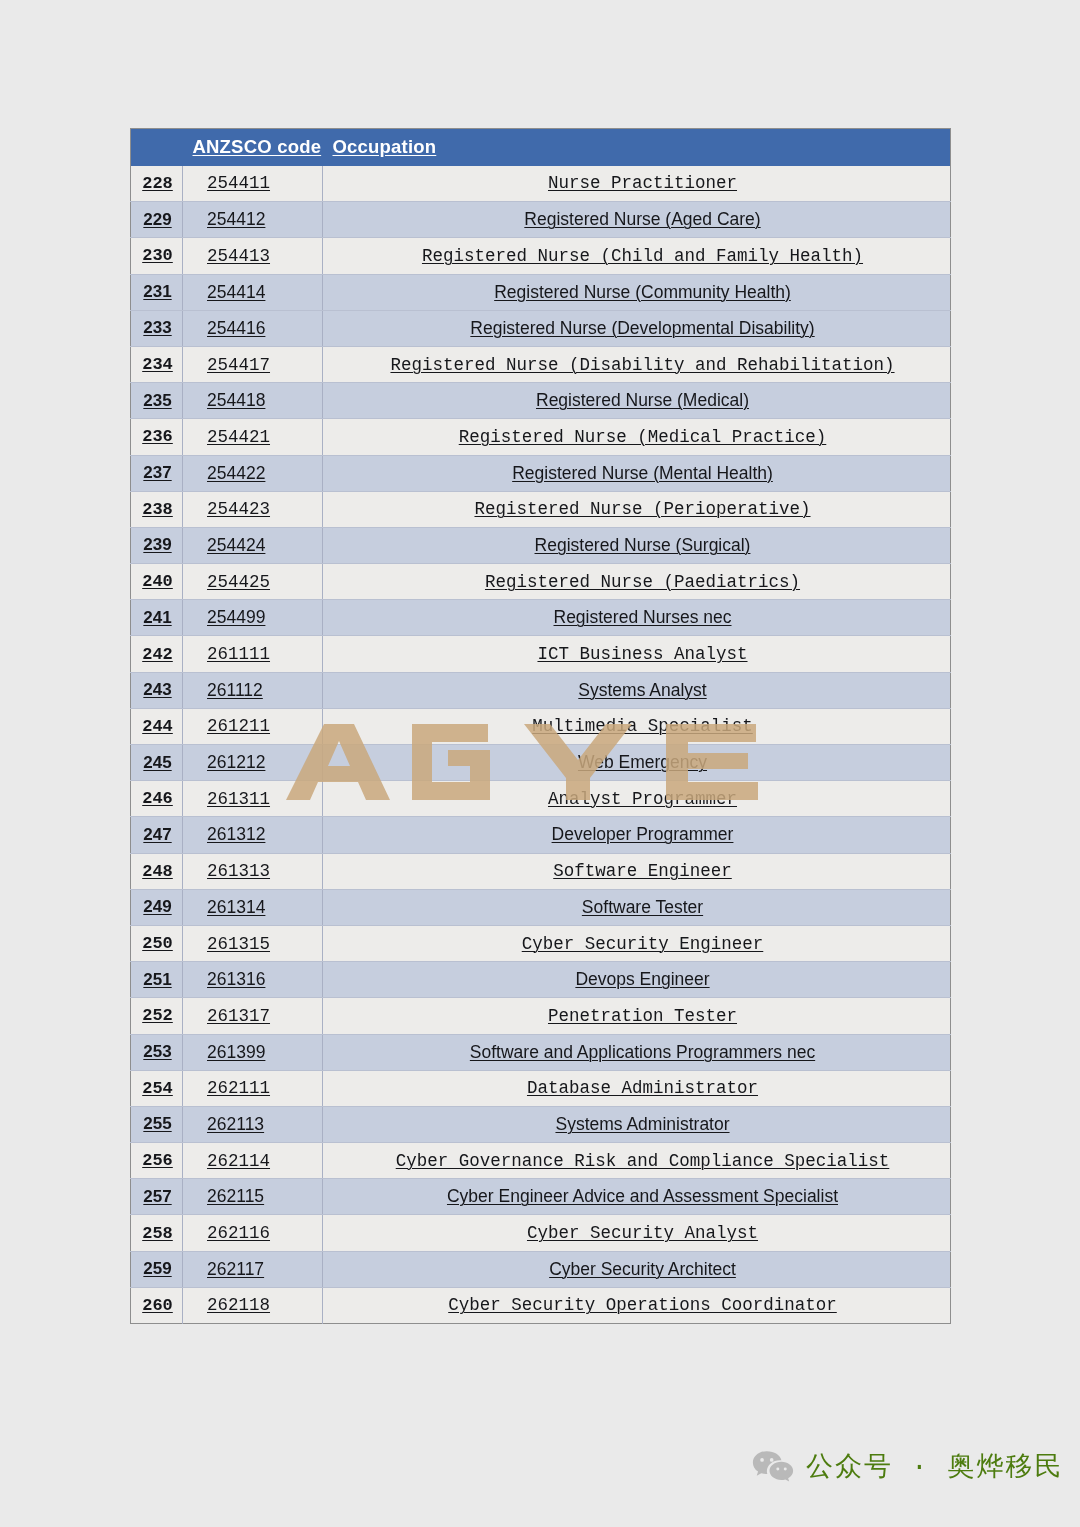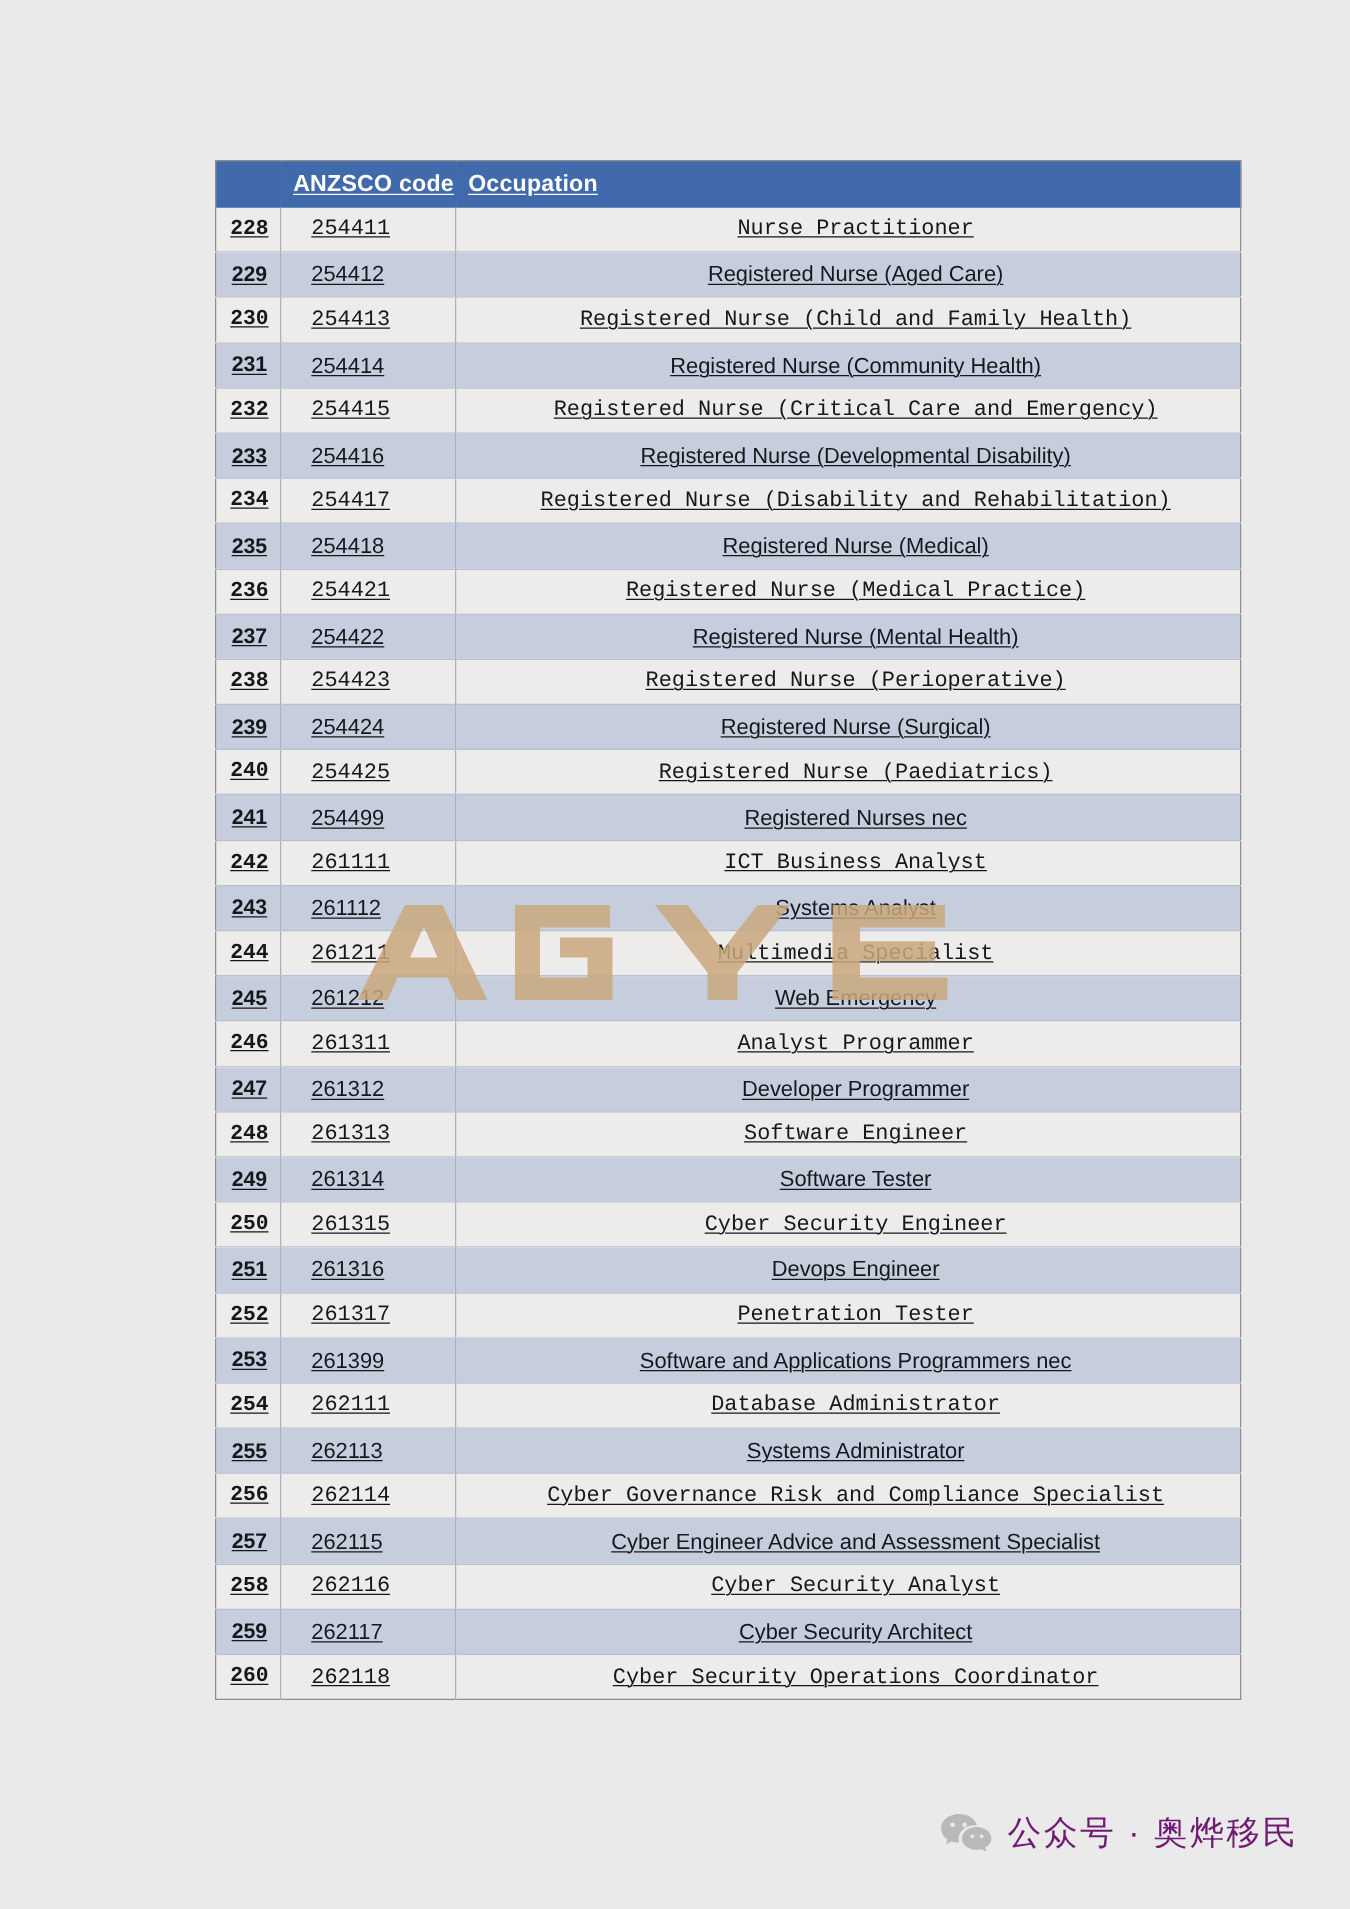--- a/index.html
+++ b/index.html
@@ -30,21 +30,20 @@
     top: 128px;
     width: 820px;
   }
 
   table.occ-table {
     border-collapse: collapse;
     table-layout: fixed;
     width: 820px;
     border: 1px solid #8e8e8e;
     background: #edecea;
-    margin-left: 42px;
   }
 
   
   col.c-num  { width: 52px;  }
   col.c-code { width: 140px; }
   col.c-occ  { width: 628px; }
 
   
   thead tr.head-row {
     background: #406aab;
@@ -125,23 +124,23 @@
     position: absolute;
     left: 752px;
     top: 1448px;
     display: flex;
     align-items: center;
     gap: 12px;
     z-index: 6;
   }
   #footer .wechat-icon { width: 42px; height: 36px; display:block; }
   #footer .footer-text {
-    font-family: Liberation Sans, sans-serif;
+    font-family: Liberation Mono, monospace;
     font-size: 27px;
-    color: #701a75;
+    color: #4d7c0f;
     letter-spacing: 2px;
     white-space: nowrap;
   }
 </style>
 </head>
 <body>
 
 <div id="page">
 
   <div id="table-wrap">
@@ -178,25 +177,20 @@
           <tr class="odd">
             <td class="td-num"><span class="cell-txt">230</span></td>
             <td class="td-code"><span class="cell-txt">254413</span></td>
             <td class="td-occ"><span class="cell-txt">Registered Nurse (Child and Family Health)</span></td>
           </tr>
           <tr class="even">
             <td class="td-num"><span class="cell-txt">231</span></td>
             <td class="td-code"><span class="cell-txt">254414</span></td>
             <td class="td-occ"><span class="cell-txt">Registered Nurse (Community Health)</span></td>
           </tr>
-          <tr class="odd">
-            <td class="td-num"><span class="cell-txt">232</span></td>
-            <td class="td-code"><span class="cell-txt">254415</span></td>
-            <td class="td-occ"><span class="cell-txt">Registered Nurse (Critical Care and Emergency)</span></td>
-          </tr>
           <tr class="even">
             <td class="td-num"><span class="cell-txt">233</span></td>
             <td class="td-code"><span class="cell-txt">254416</span></td>
             <td class="td-occ"><span class="cell-txt">Registered Nurse (Developmental Disability)</span></td>
           </tr>
           <tr class="odd">
             <td class="td-num"><span class="cell-txt">234</span></td>
             <td class="td-code"><span class="cell-txt">254417</span></td>
             <td class="td-occ"><span class="cell-txt">Registered Nurse (Disability and Rehabilitation)</span></td>
           </tr>

